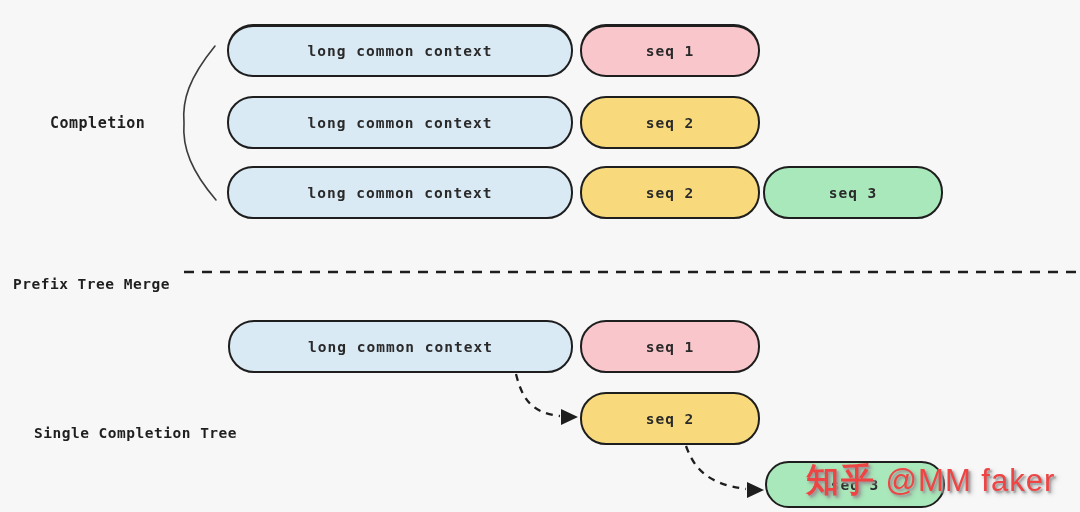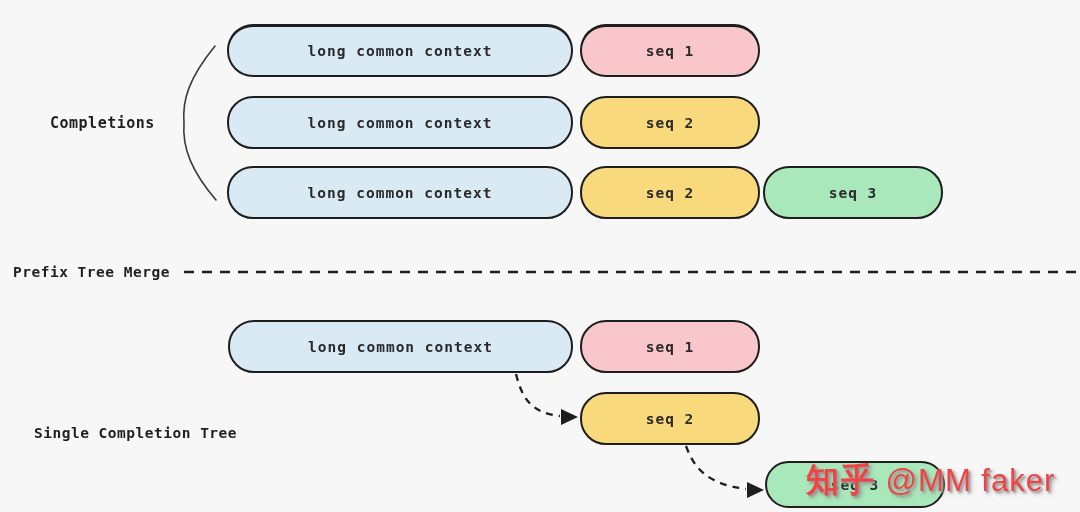--- a/index.html
+++ b/index.html
@@ -54,33 +54,33 @@
 
     <path d="M 184 272 L 1078 272" fill="none" stroke="#1e1e1e" stroke-width="2.6" stroke-dasharray="10 8"></path>
 
     <path d="M 516 374 C 522 398 531 413 560 416" fill="none" stroke="#1e1e1e" stroke-width="2.3" stroke-dasharray="7 6"></path>
     <polygon points="561,409 578,417 561,425" fill="#1e1e1e"></polygon>
 
     <path d="M 686 446 C 694 468 707 484 746 489" fill="none" stroke="#1e1e1e" stroke-width="2.3" stroke-dasharray="7 6"></path>
     <polygon points="747,482 764,490 747,498" fill="#1e1e1e"></polygon>
   </svg>
 
-  <div class="side-label" style="left:50px;top:114px;">Completions</div>
+  <div class="side-label" style="left:50px;top:114px;">Completion</div>
 
   <div class="node thicktop" style="left: 227px; top: 24px; width: 346px; height: 53px; background: rgb(217, 234, 245);">long common context</div>
   <div class="node thicktop" style="left: 580px; top: 24px; width: 180px; height: 53px; background: rgb(249, 199, 203);">seq 1</div>
 
   <div class="node" style="left: 227px; top: 96px; width: 346px; height: 53px; background: rgb(217, 234, 245);">long common context</div>
   <div class="node" style="left: 580px; top: 96px; width: 180px; height: 53px; background: rgb(248, 218, 124);">seq 2</div>
 
   <div class="node" style="left: 227px; top: 166px; width: 346px; height: 53px; background: rgb(217, 234, 245);">long common context</div>
   <div class="node" style="left: 580px; top: 166px; width: 180px; height: 53px; background: rgb(248, 218, 124);">seq 2</div>
   <div class="node" style="left: 763px; top: 166px; width: 180px; height: 53px; background: rgb(169, 232, 186);">seq 3</div>
 
-  <div class="side-label" style="left:13px;top:264px;font-size:14.5px;">Prefix Tree Merge</div>
+  <div class="side-label" style="left:13px;top:276px;font-size:14.5px;">Prefix Tree Merge</div>
 
   <div class="side-label" style="left:34px;top:425px;font-size:14.5px;">Single Completion Tree</div>
 
   <div class="node" style="left: 228px; top: 320px; width: 345px; height: 53px; background: rgb(217, 234, 245);">long common context</div>
   <div class="node" style="left: 580px; top: 320px; width: 180px; height: 53px; background: rgb(249, 199, 203);">seq 1</div>
   <div class="node" style="left: 580px; top: 392px; width: 180px; height: 53px; background: rgb(248, 218, 124);">seq 2</div>
   <div class="node" style="left: 765px; top: 461px; width: 180px; height: 47px; background: rgb(169, 232, 186);">seq 3</div>
 
   <div class="watermark">
     <span class="brand">知乎</span><span class="handle"> @MM faker</span>

